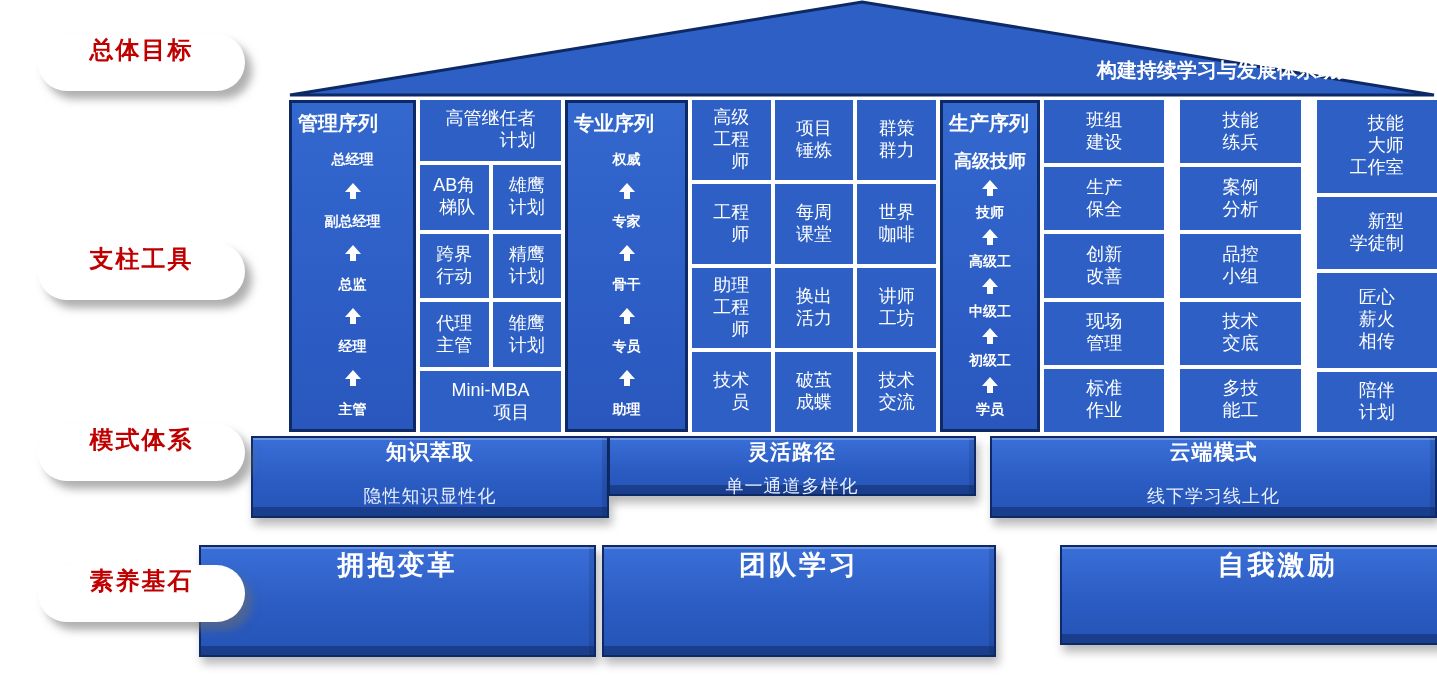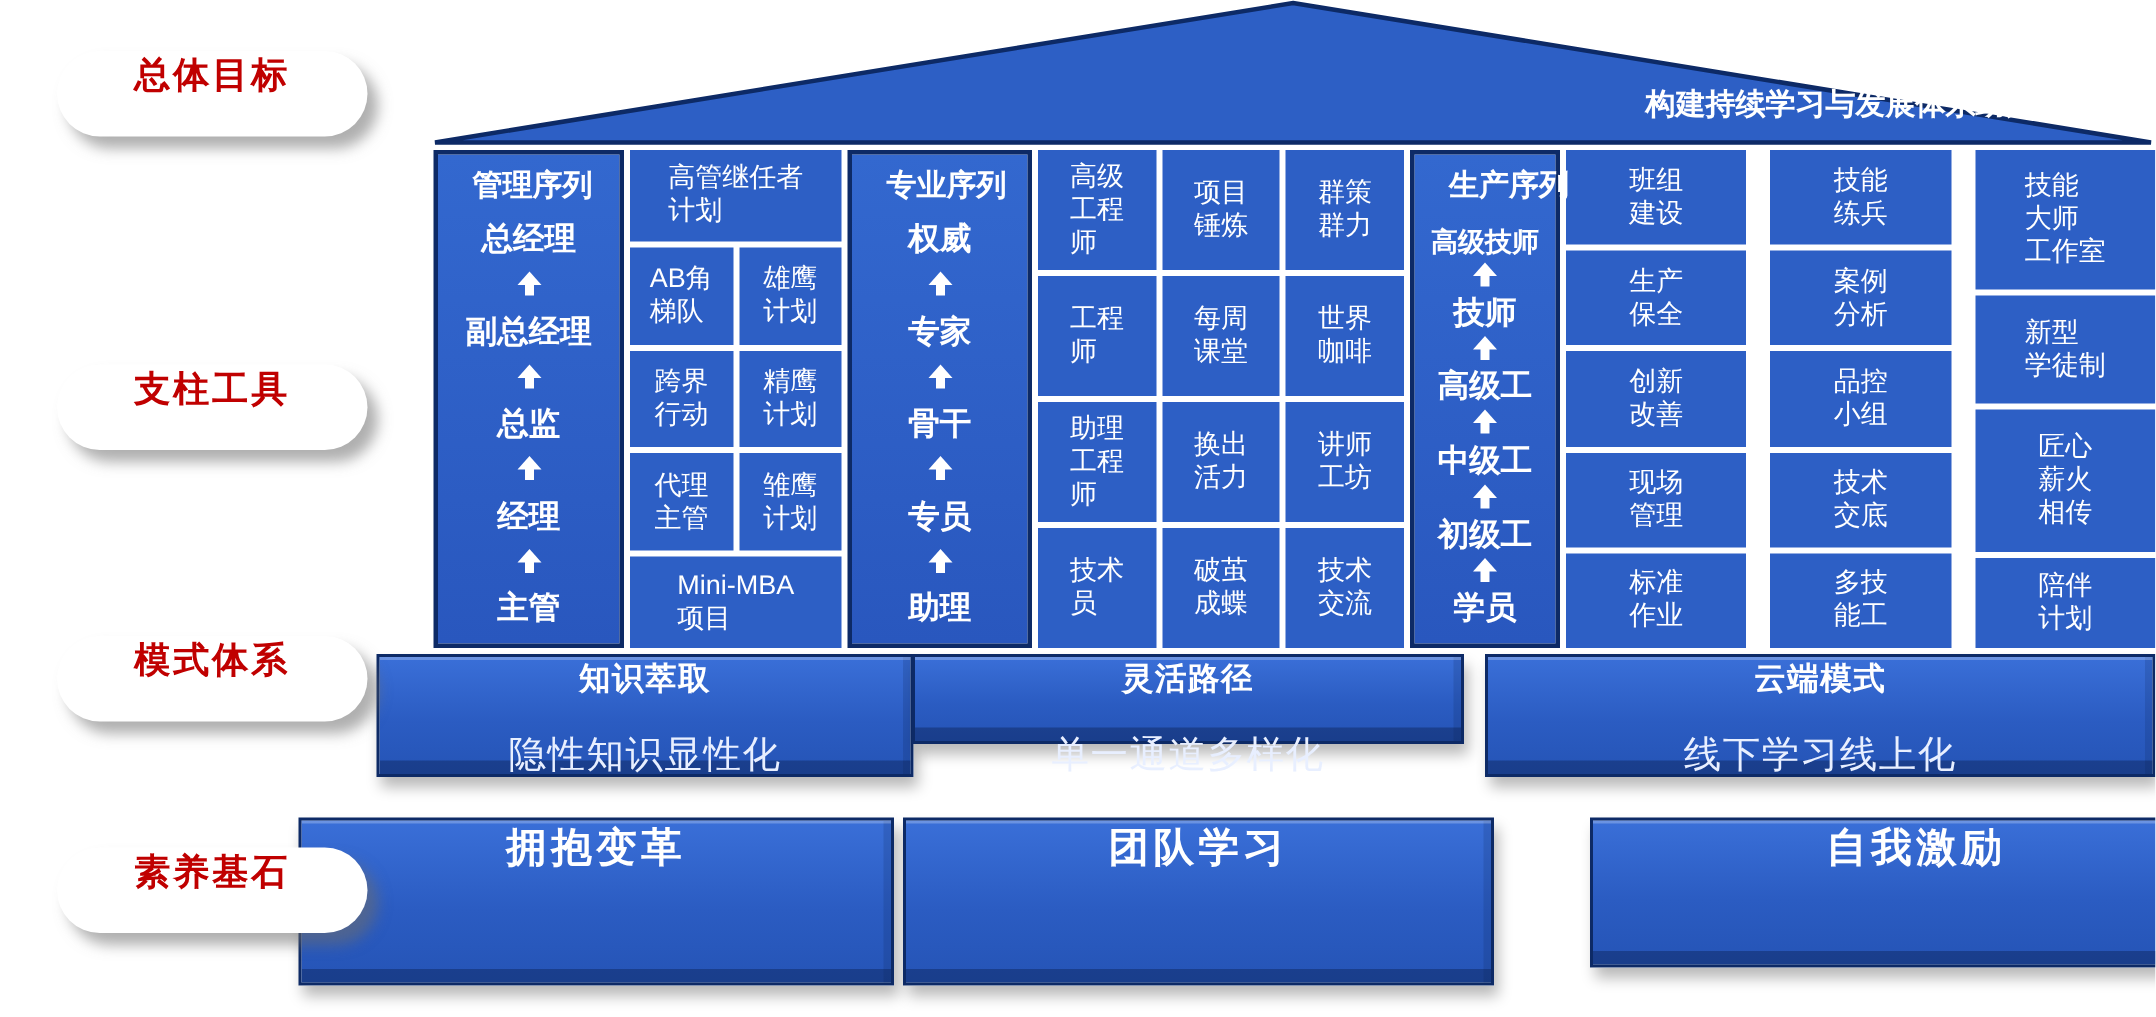--- a/index.html
+++ b/index.html
@@ -15,35 +15,35 @@
 
   
   .roof{position:absolute;left:287px;top:0;width:1150px;height:97px}
   .roof svg{position:absolute;inset:0;width:100%;height:100%}
   .roof-text{position:absolute;left:0;right:0;top:25px;text-align:right;color:#fff;
              font-weight:700;font-size:20px;line-height:30px}
 
   
   .ladder{position:absolute;top:100px;height:332px;background:linear-gradient(180deg,#3368cf,#2957be);
           border:3px solid #0d2a66;color:#fff;display:flex;flex-direction:column;align-items:center;
-          justify-content:space-between;padding:7px 18px 10px;z-index:1}
+          justify-content:space-between;padding:7px 1px 10px;z-index:1}
   .ladder-title{font-size:20px;font-weight:700;align-self:flex-start;padding-left:5px;white-space:nowrap}
-  .ladder .level{font-size:21px;font-weight:700;white-space:nowrap}
+  .ladder .level{font-size:14px;font-weight:700;white-space:nowrap}
   .ladder-head{display:flex;flex-direction:column;align-items:center;gap:12px;align-self:stretch}
   .ladder-head .level{font-size:18px}
 
   
   .up-arrow{display:block;width:16px;height:17px;position:relative}
   .up-arrow::before{content:"";position:absolute;top:0;left:0;
       border-left:8px solid transparent;border-right:8px solid transparent;border-bottom:9px solid #fff}
   .up-arrow::after{content:"";position:absolute;top:8px;left:5px;width:6px;height:8px;background:#fff}
 
   
   .cell{background:#2d5fc5;color:#fff;display:flex;align-items:center;justify-content:center;
-        text-align:left;white-space:pre-line;font-size:18px;line-height:1.22}
+        text-align:right;white-space:pre-line;font-size:18px;line-height:1.22}
 
   .prog-col{position:absolute;top:100px;height:332px;display:flex;flex-direction:column;gap:4px}
   .prog-row{display:flex;gap:4px}
   .prog-row .cell{flex:1}
 
   .grid-mid{position:absolute;top:100px;height:332px;display:grid;
             grid-template-columns:repeat(3,1fr);grid-auto-rows:1fr;gap:4px}
 
   .grid-right{position:absolute;top:100px;height:332px;display:grid;
               grid-template-columns:repeat(3,1fr);gap:16px}
@@ -51,21 +51,21 @@
   .gr-col .cell{flex:1}
 
   
   .slab{position:absolute;border:2px solid #0d2a66;
         background:linear-gradient(180deg,#3a6fd8 0%,#2b5cc2 55%,#2554b6 100%);
         box-shadow:inset 0 -9px 0 rgba(8,25,70,.38),inset 0 2px 0 rgba(255,255,255,.25),
                    inset -5px 0 0 rgba(8,25,70,.15),3px 7px 9px rgba(0,0,0,.28);
         color:#fff;display:flex;flex-direction:column;align-items:center;justify-content:space-between;
         padding-bottom:8px;z-index:2}
   .slab-title{font-size:21px;font-weight:700;letter-spacing:1px}
-  .slab-sub{font-size:25px;color:#e8efff;margin-top:20px;letter-spacing:1px}
+  .slab-sub{font-size:18px;color:#e8efff;margin-top:8px;letter-spacing:1px}
   .base-text{font-size:27px;font-weight:700;letter-spacing:3px}
 </style>
 </head>
 <body>
 
 <div class="canvas">
 
   <div class="pill" style="top:34px">
     <span>总体目标</span>
   </div>

